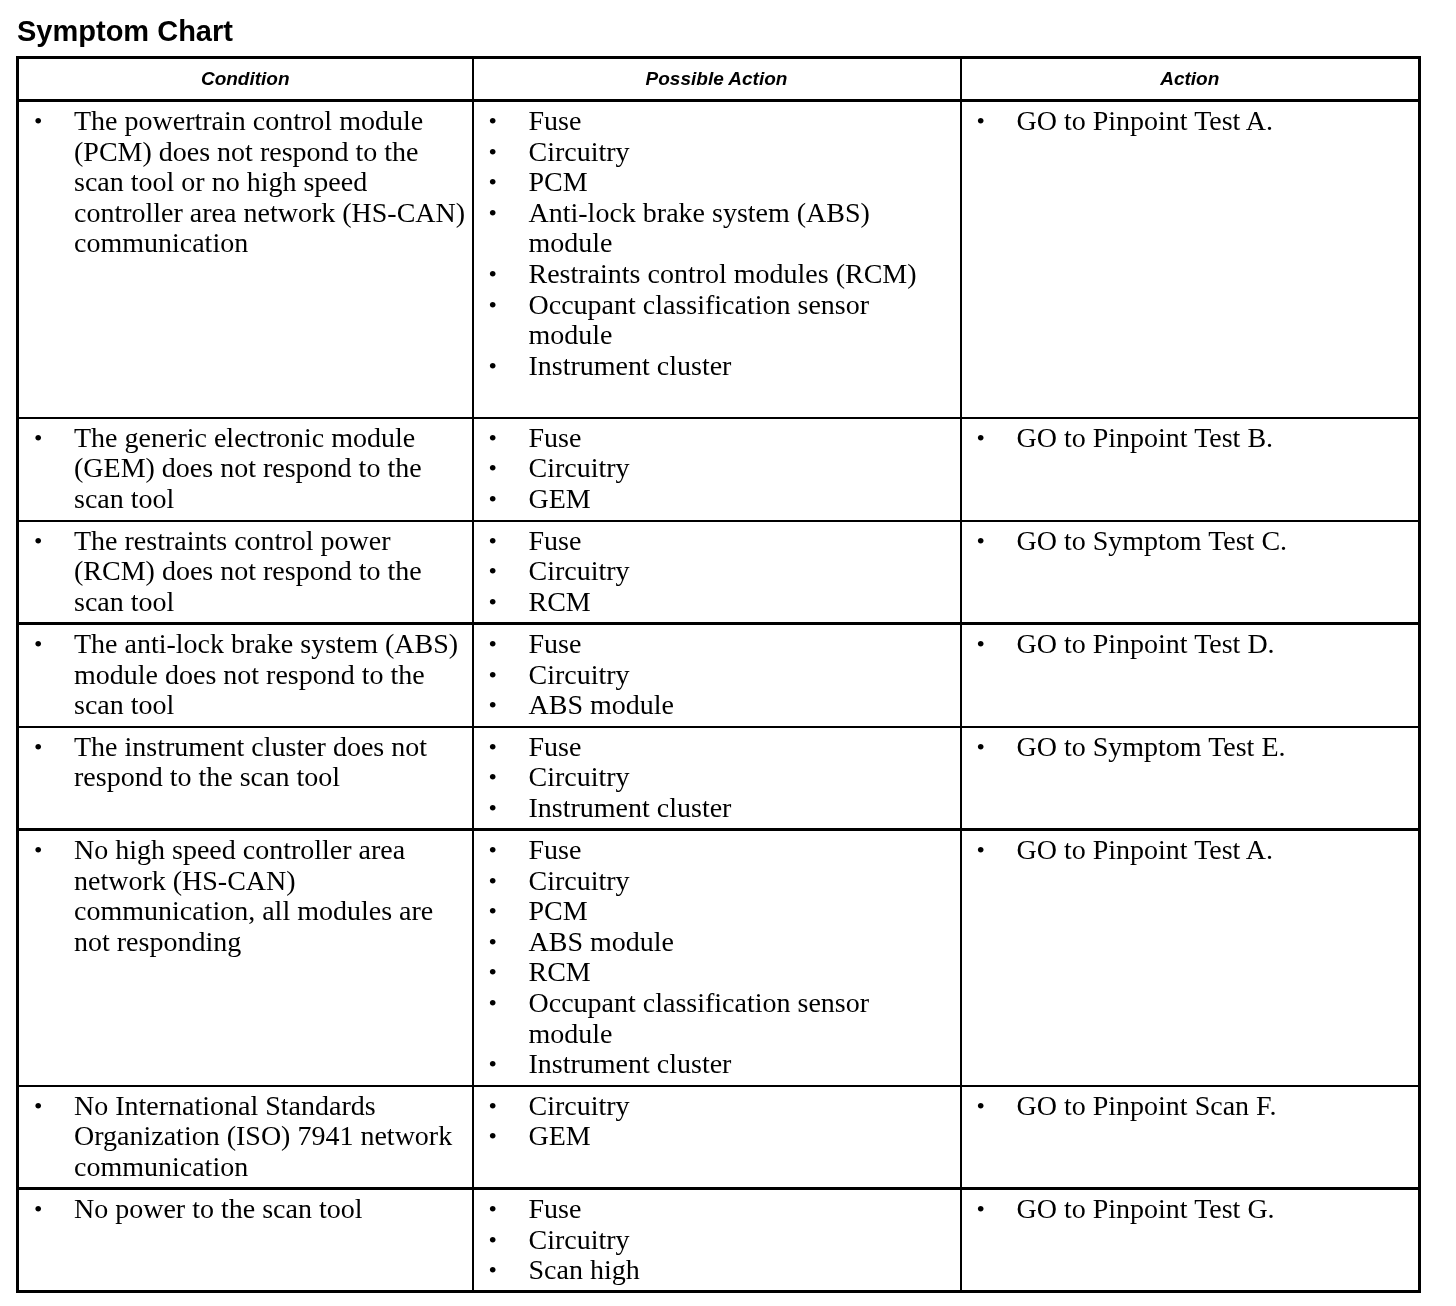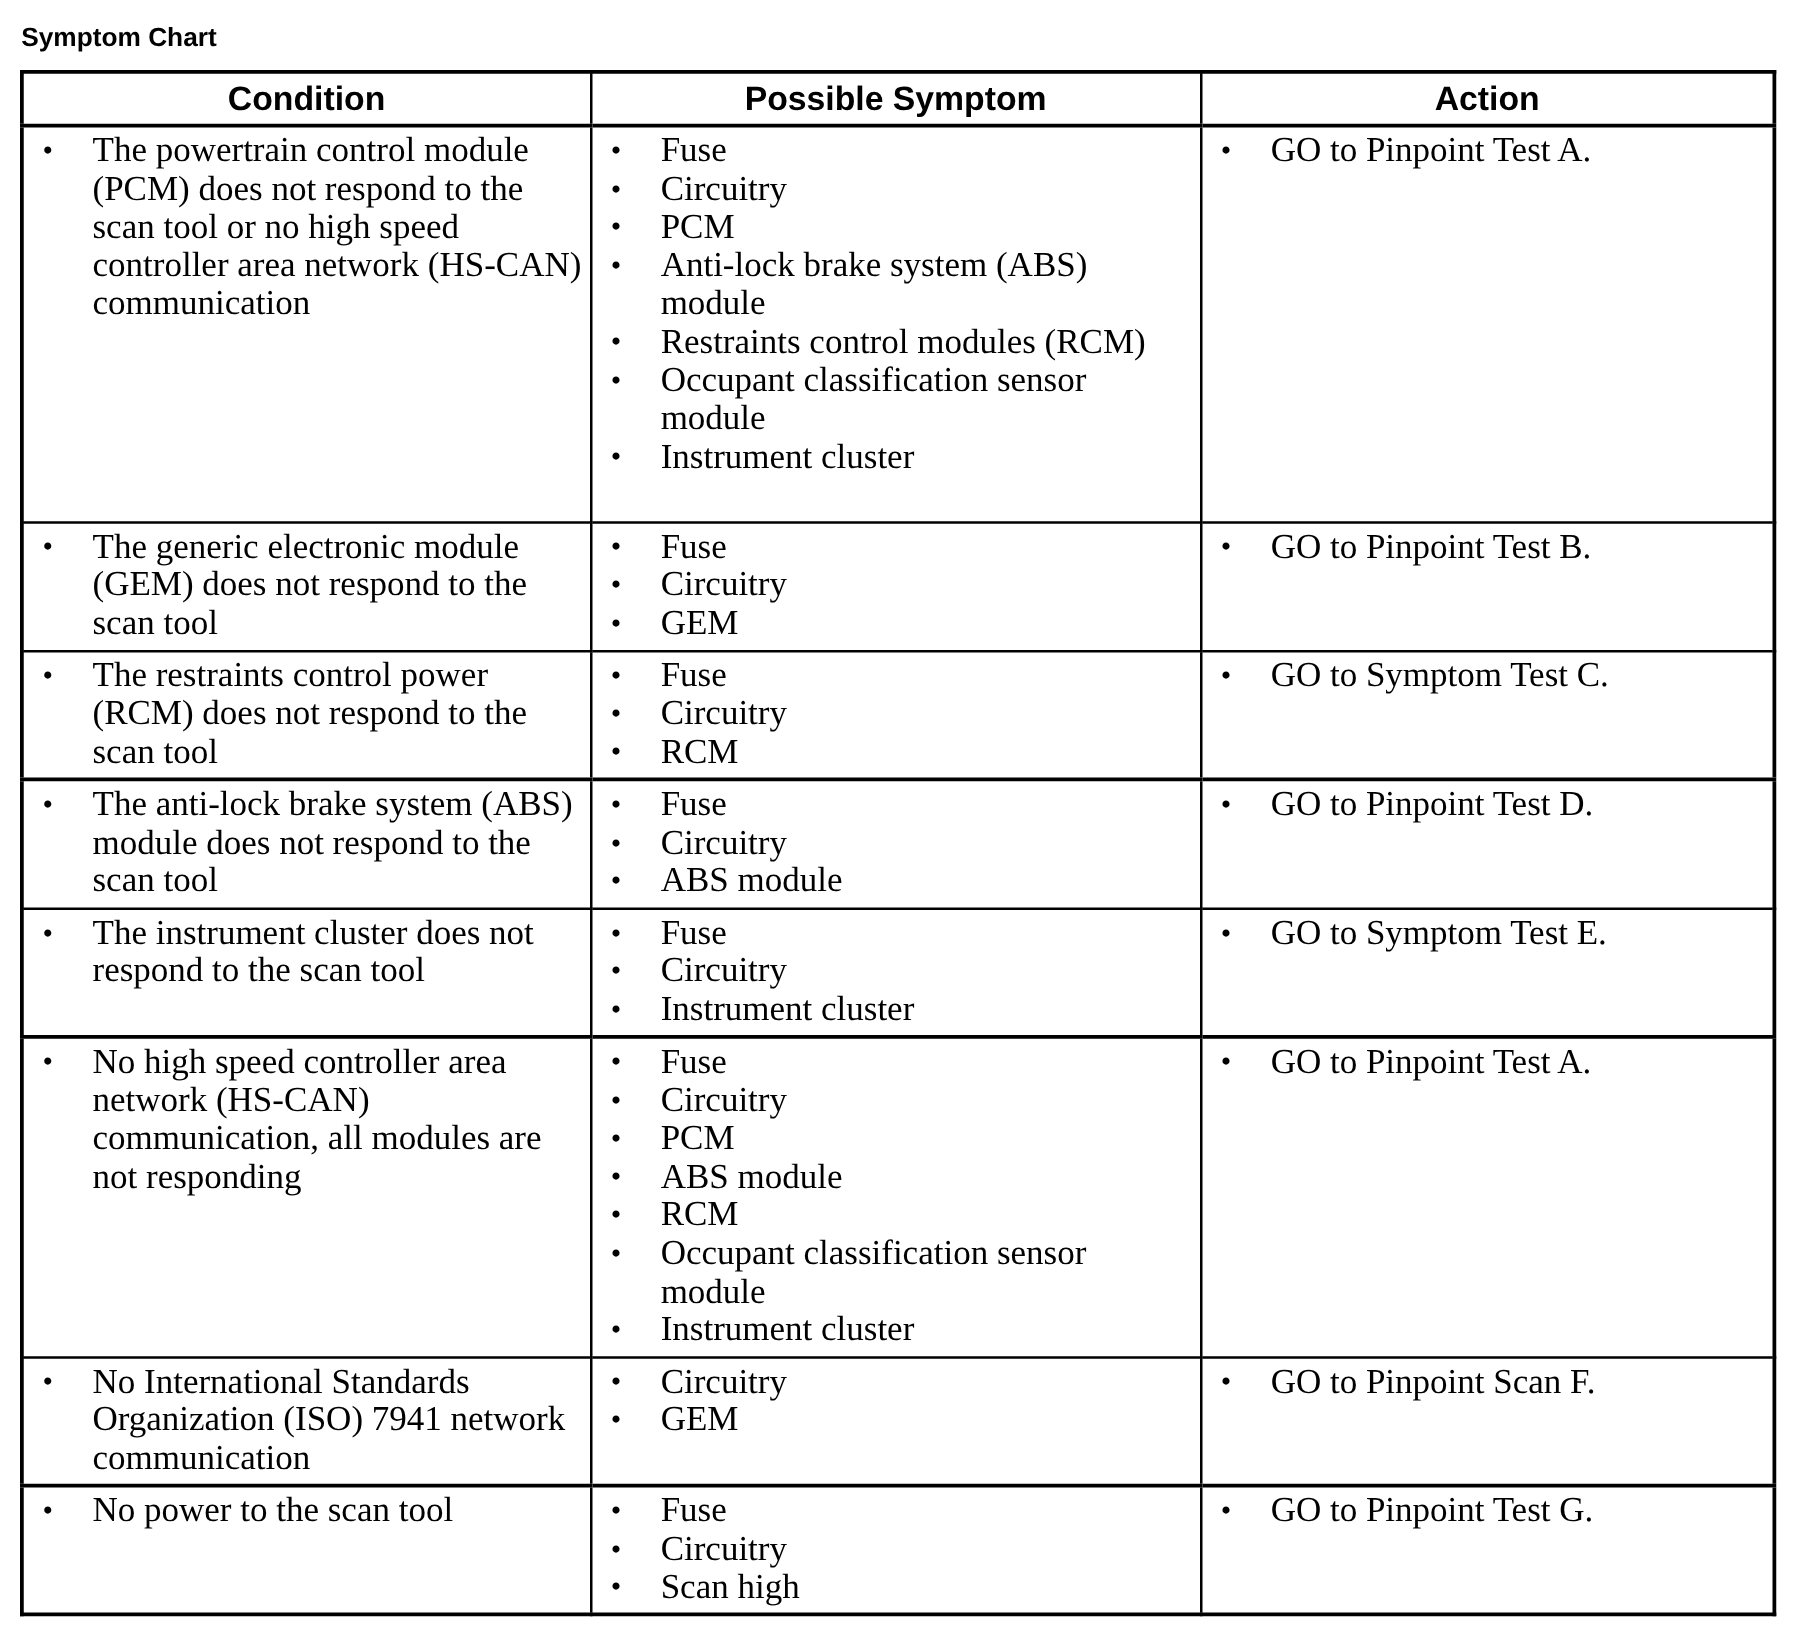--- a/index.html
+++ b/index.html
@@ -13,46 +13,47 @@
       position: relative;
       overflow: hidden;
       color: #000000;
     }
     .chart-title {
       position: absolute;
       left: 17px;
       top: 14px;
       font-family: "Liberation Sans", sans-serif;
       font-weight: bold;
-      font-size: 21px;
+      font-size: 29px;
       line-height: 34px;
       margin: 0;
     }
     table.symptom-table {
       position: absolute;
       left: 16px;
       top: 56px;
       width: 1402px;
       border-collapse: collapse;
       table-layout: fixed;
       border: 3px solid #000;
     }
     col.c1 { width: 455px; }
     col.c2 { width: 488px; }
     col.c3 { width: 459px; }
     th {
       font-family: "Liberation Sans", sans-serif;
       font-weight: bold;
-      font-size: 27px;
+      font-size: 19px;
       height: 40px;
       padding: 0;
       text-align: center;
       border-left: 2px solid #000;
       border-right: 2px solid #000;
       border-bottom: 3px solid #000;
+      font-style: italic;
     }
     td {
       vertical-align: top;
       border: 2px solid #000;
       padding: 4px 0 4px 0;
       font-family: "Liberation Serif", serif;
       font-size: 28px;
       line-height: 30.6px;
     }
     tr.row td { border-top-width: 2px; }
@@ -83,21 +84,21 @@
 
 <table class="symptom-table">
   <colgroup>
     <col class="c1">
       <col class="c2">
       <col class="c3">
   </colgroup>
   <thead>
     <tr>
       <th>Condition</th>
-      <th>Possible Symptom</th>
+      <th>Possible Action</th>
       <th>Action</th>
     </tr>
   </thead>
   <tbody>
 
     <tr class="row" style="height:317px">
       <td>
         <ul class="bullets">
             <li><span class="bullet">•</span><span>The powertrain control module (PCM) does not respond to the scan tool or no high speed controller area network (HS-CAN) communication</span></li>
           </ul>

